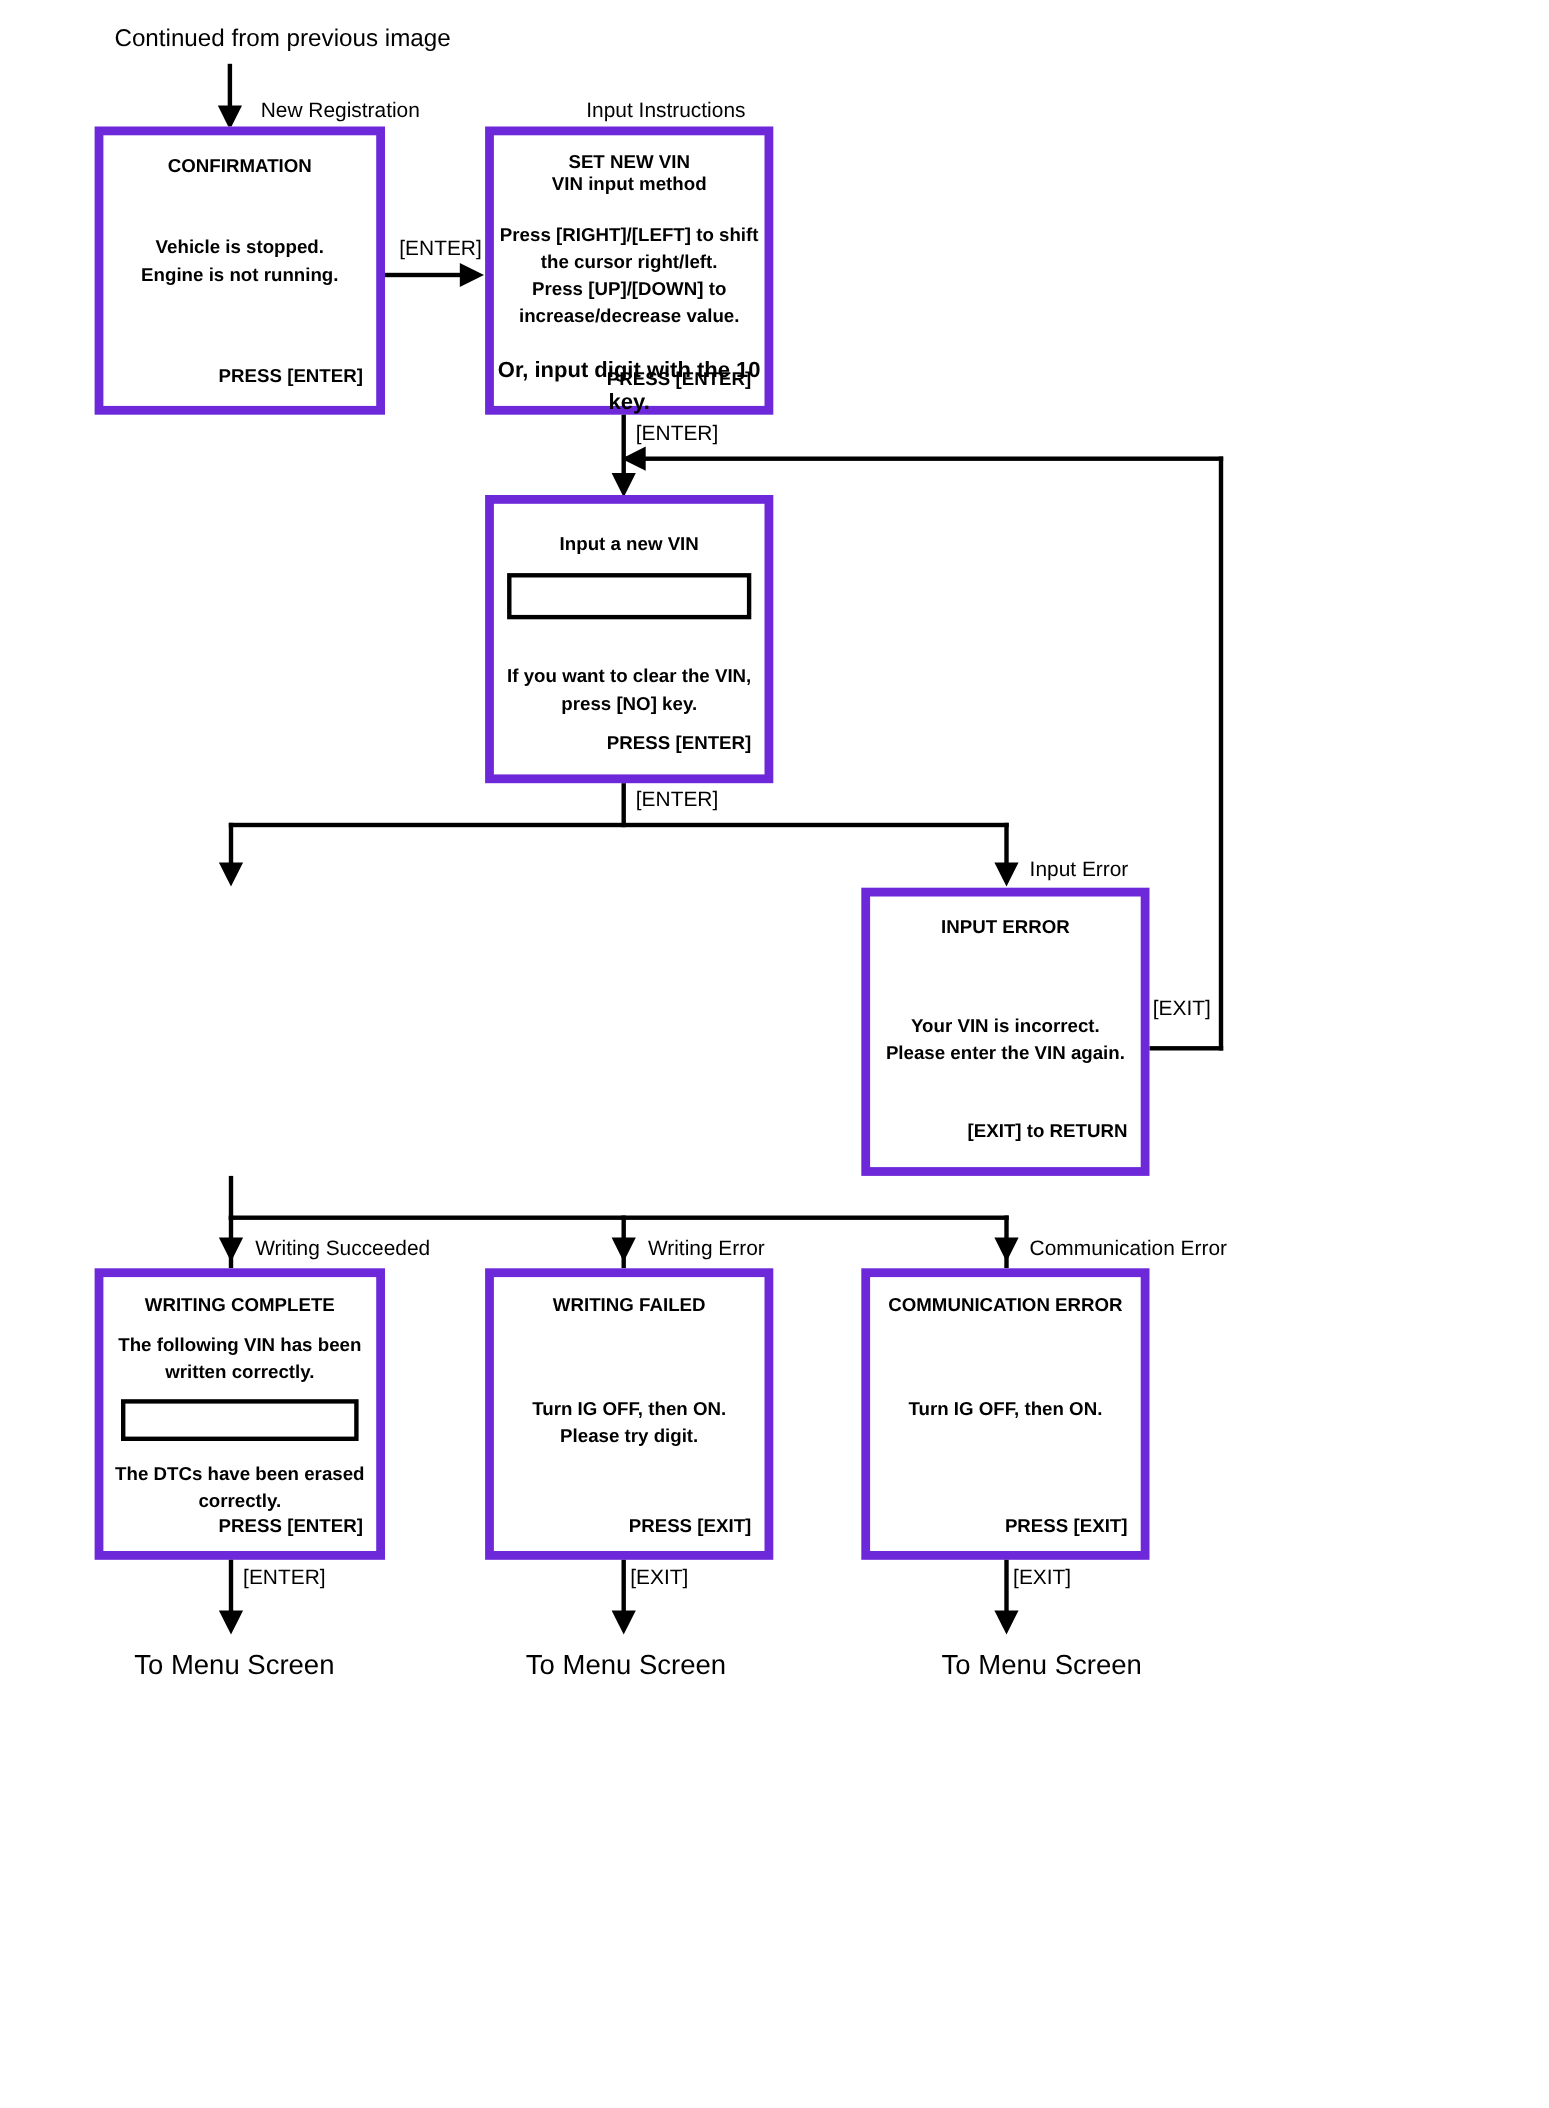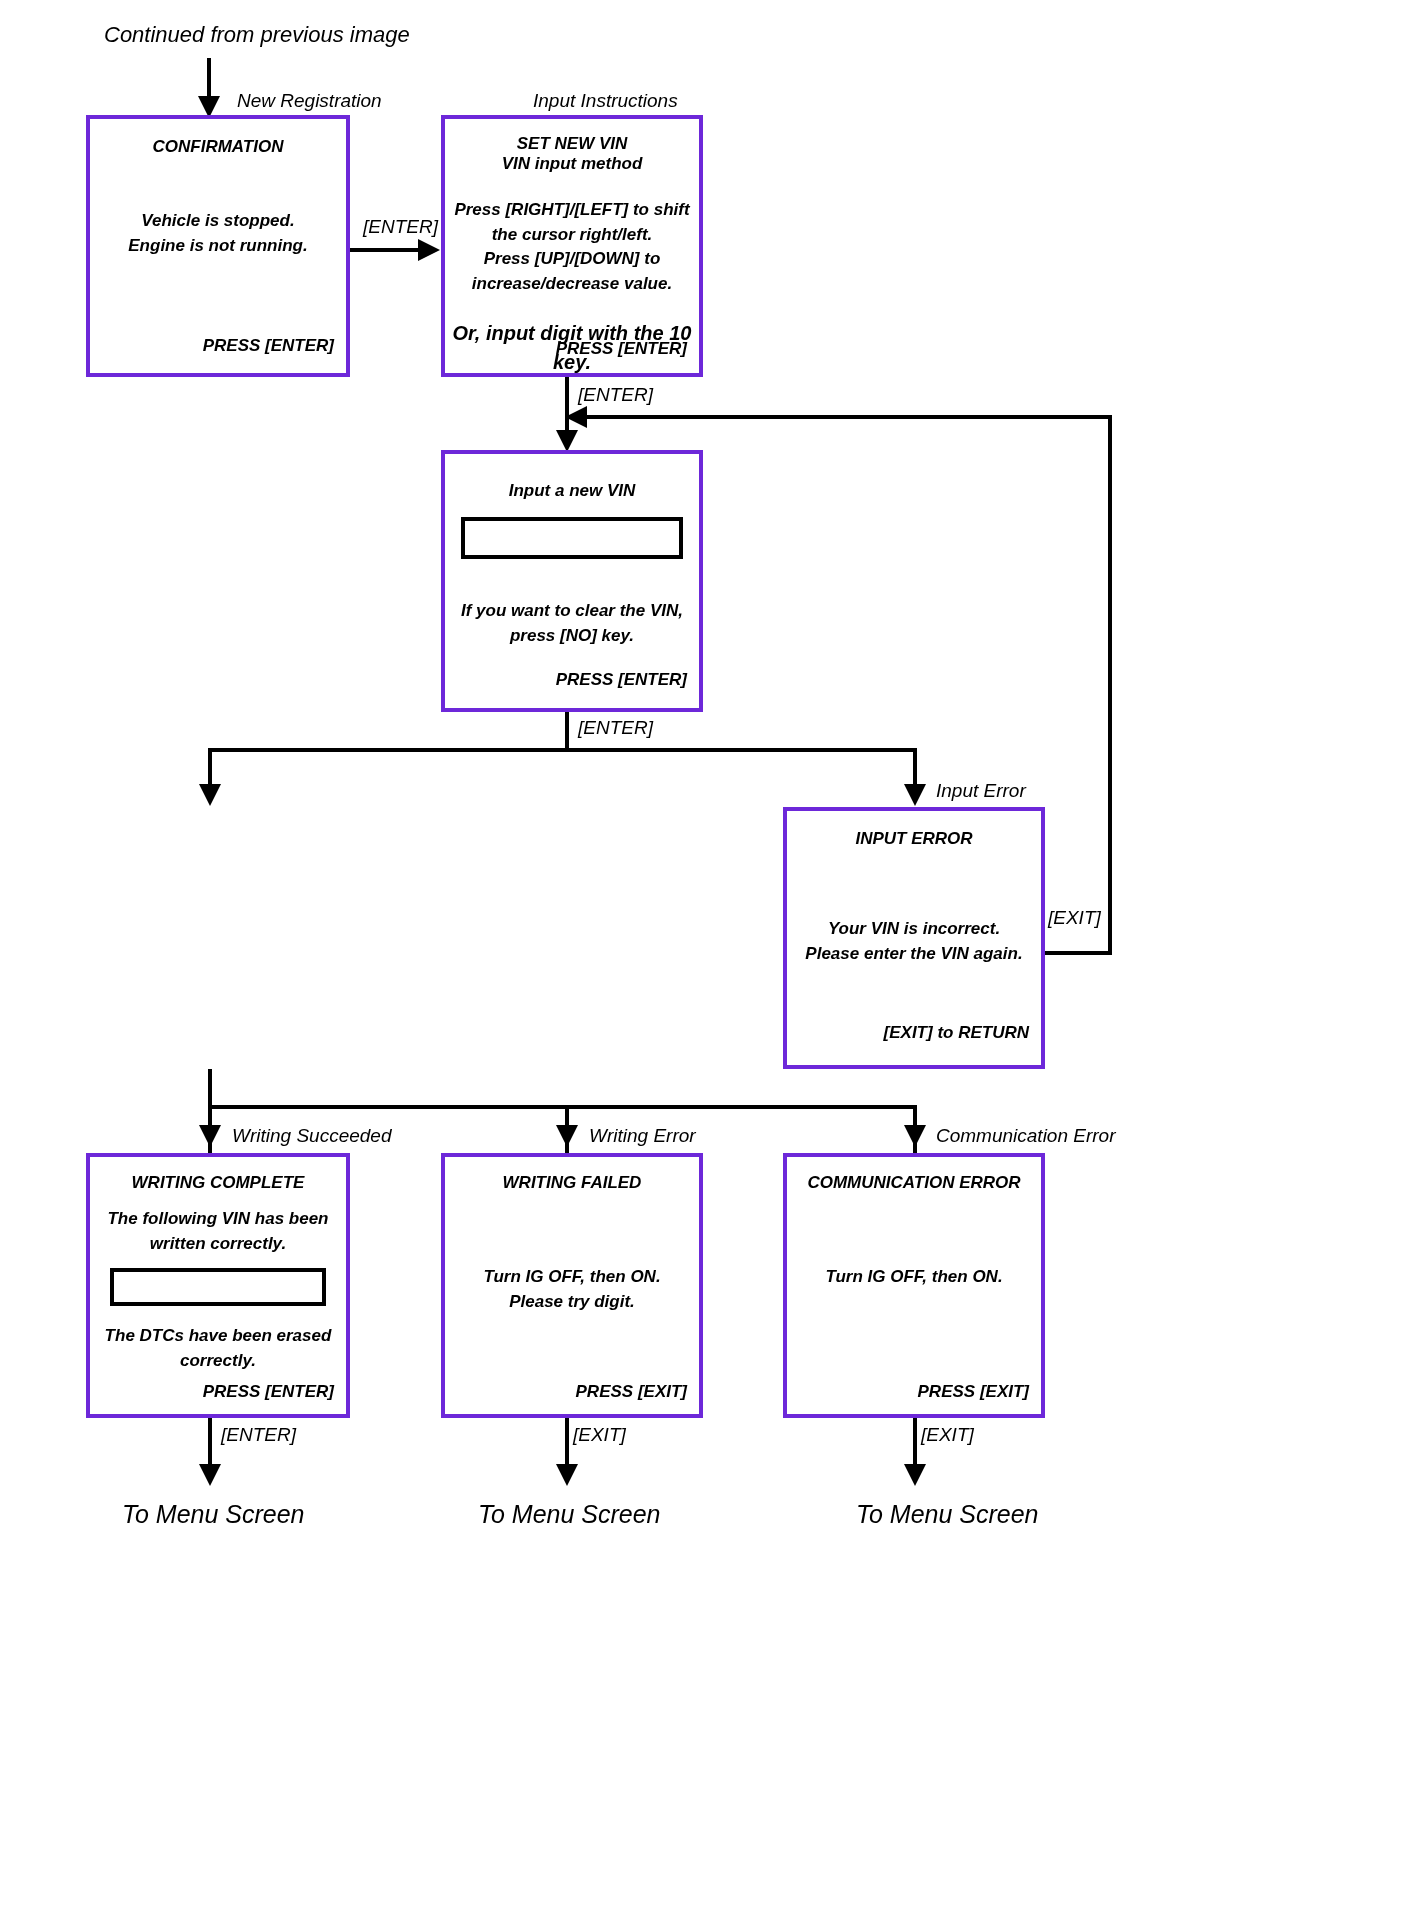--- a/index.html
+++ b/index.html
@@ -1,20 +1,20 @@
 <!DOCTYPE html>
 <html><head>
 <meta charset="utf-8">
 <style>
   html,body{margin:0;padding:0;background:#ffffff;}
   body{width:1408px;height:1916px;position:relative;font-family:"Liberation Sans",sans-serif;color:#000;}
-  #stage{position:relative;width:1392px;height:1916px;overflow:hidden;font-style:italic;}
+  #stage{position:relative;width:1392px;height:1916px;overflow:hidden;}
 
   
-  .box{position:absolute;border:4px solid #6d28d9;background:#fff;box-sizing:border-box;}
+  .box{position:absolute;border:8px solid #6d28d9;background:#fff;box-sizing:border-box;}
   .btitle{font-weight:bold;text-align:center;font-size:17px;}
   .bline{font-weight:bold;text-align:center;font-size:17px;line-height:1.45;}
   .bfoot{position:absolute;left:0;right:12px;text-align:right;font-weight:bold;font-size:17px;}
 
   
   .vinfield{border:4px solid #000;background:#fff;box-sizing:border-box;height:42px;}
 
   
   .elabel{position:absolute;font-size:19px;font-weight:normal;white-space:nowrap;color:#000;}
   .caption{position:absolute;font-size:19px;font-weight:normal;white-space:nowrap;color:#000;}

